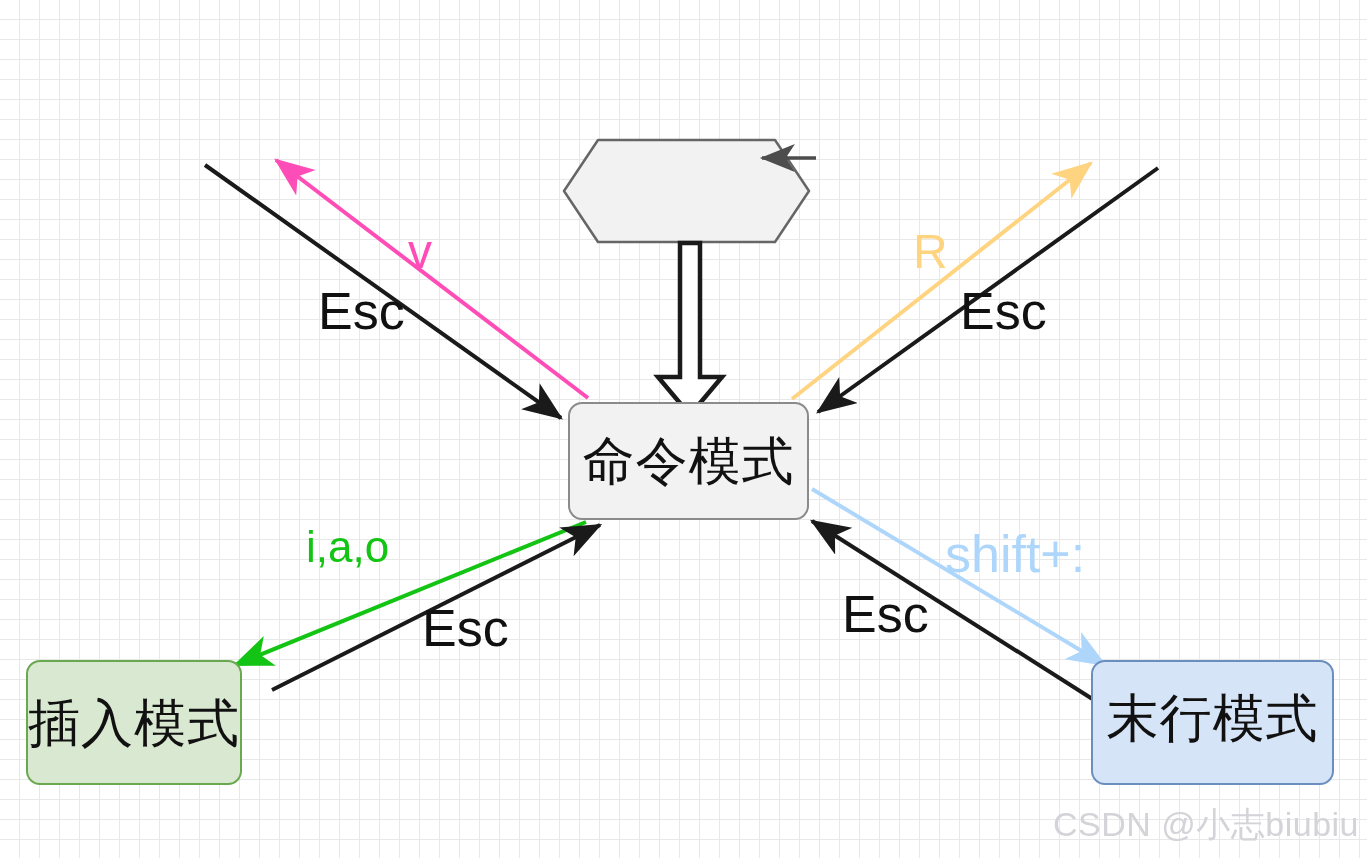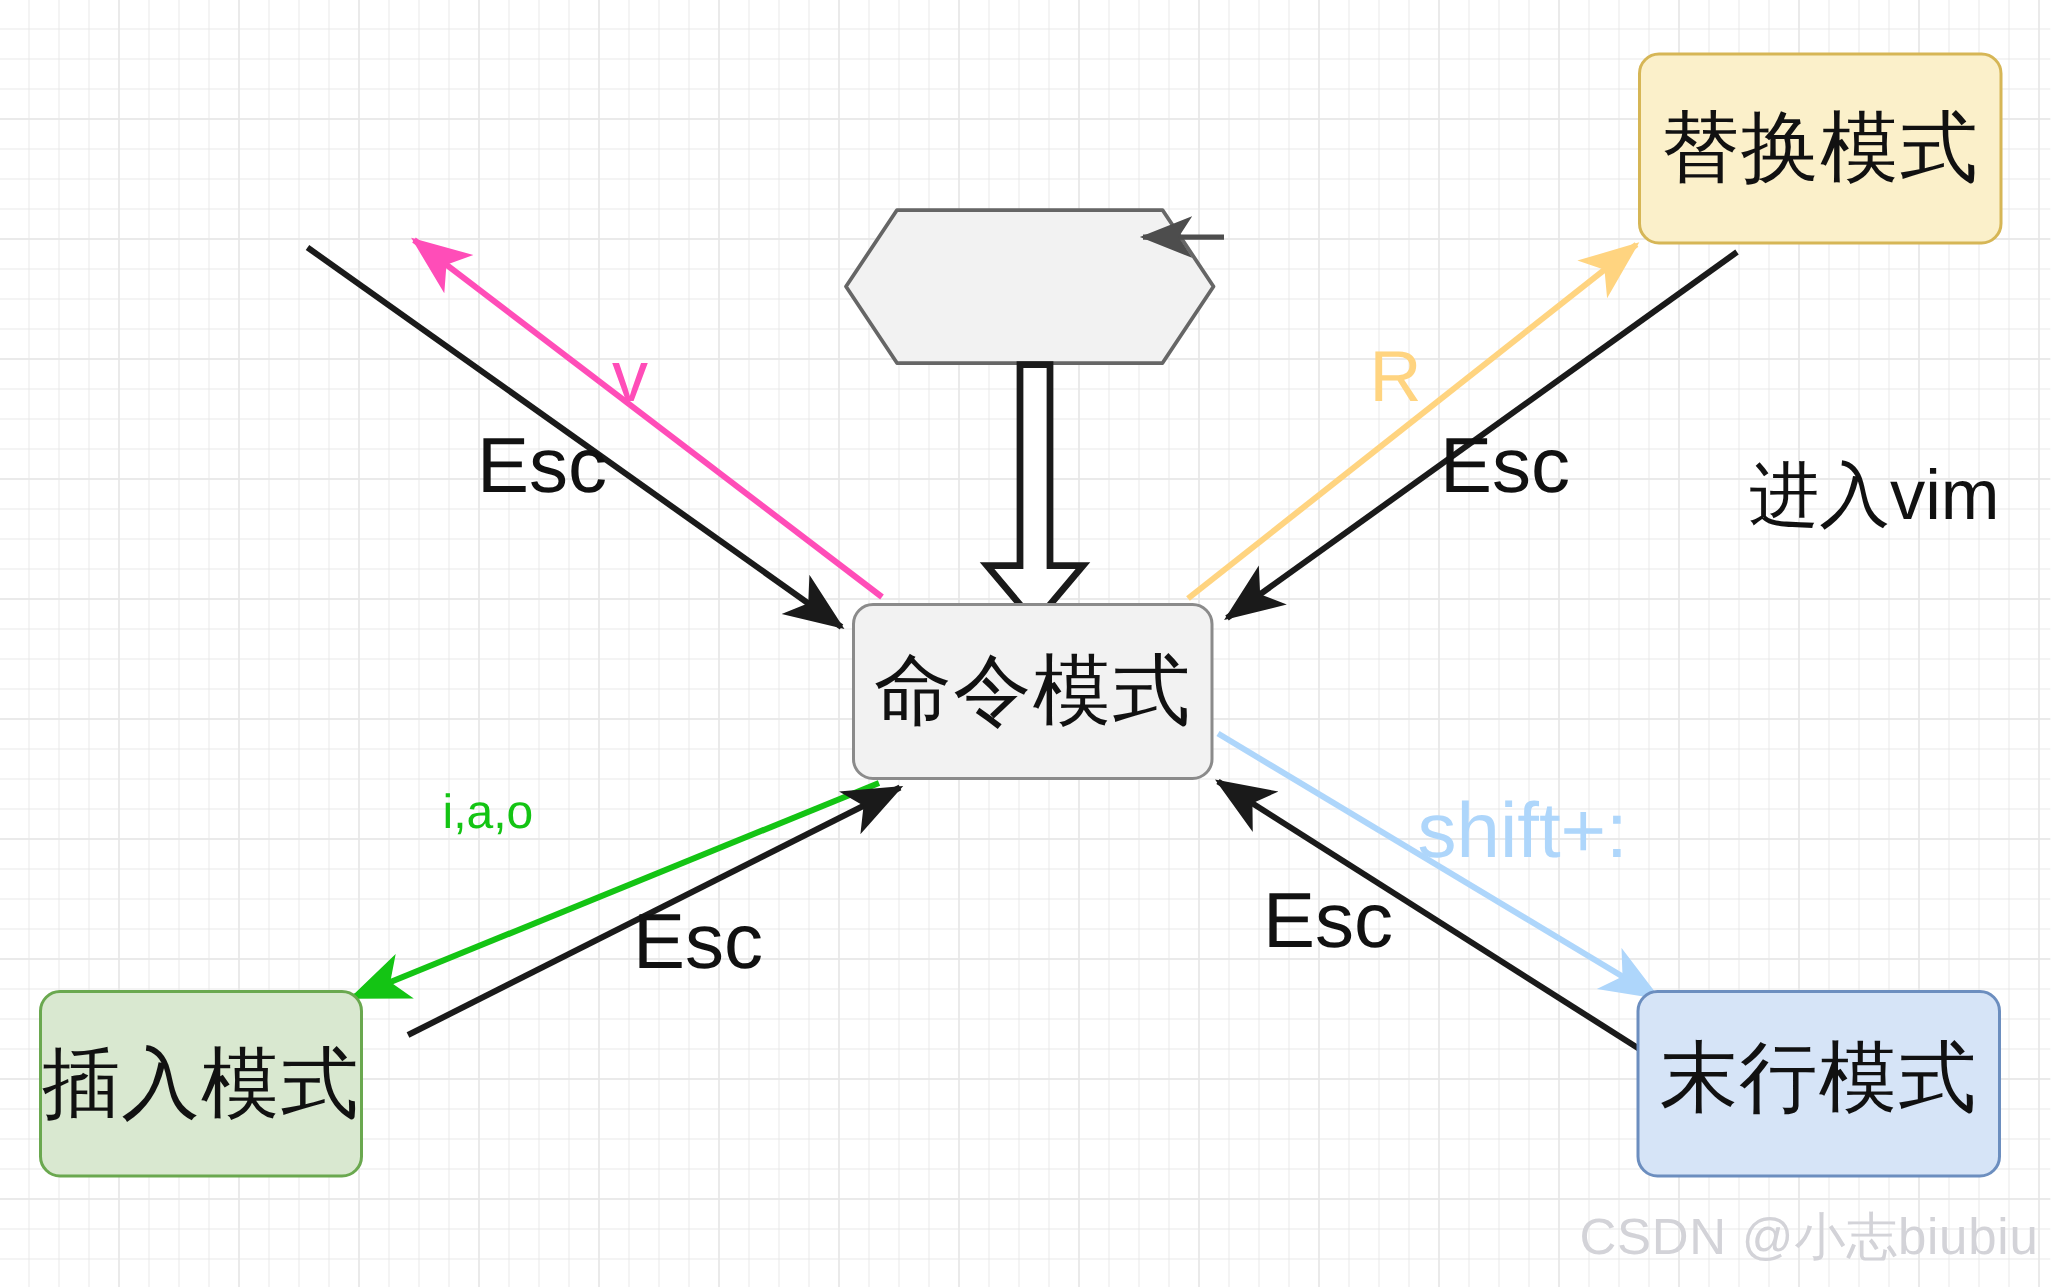--- a/index.html
+++ b/index.html
@@ -158,29 +158,21 @@
     <line x1="586" y1="522" x2="235" y2="665" stroke="#14c414" stroke-width="4" marker-end="url(#ah-green)"></line>
 
     <line x1="272" y1="690" x2="600" y2="525" stroke="#1a1a1a" stroke-width="4" marker-end="url(#ah-black)"></line>
 
     <line x1="812" y1="489" x2="1105" y2="665" stroke="#aed6fb" stroke-width="4" marker-end="url(#ah-blue)"></line>
 
     <line x1="1094" y1="700" x2="812" y2="521" stroke="#1a1a1a" stroke-width="4" marker-end="url(#ah-black)"></line>
   </svg>
 
 
-  <div class="node" id="node-replace">
-    <span>替换模式</span>
-  </div>
-
-  <div class="hexwrap">
-    <div id="node-enter-vim" style="background:transparent;">
-      <span>进入vim</span>
-    </div>
-  </div>
+
 
   <div class="node" id="node-command">
     <span>命令模式</span>
   </div>
 
   <div class="node" id="node-insert">
     <span>插入模式</span>
   </div>
 
   <div class="node" id="node-lastline">
@@ -188,21 +180,21 @@
   </div>
 
   <div class="edge-label" style="left:408px; top:228px; font-size:48px; color:#ff4db8;">v</div>
 
   <div class="edge-label lbl-esc" style="left:318px; top:285px;">Esc</div>
 
   <div class="edge-label" style="left:913px; top:228px; font-size:48px; color:#ffd480;">R</div>
 
   <div class="edge-label lbl-esc" style="left:960px; top:285px;">Esc</div>
 
-  <div class="edge-label" style="left:295px; top:525px; font-size:32px; color:#14c414;">i,a,o</div>
+  <div class="edge-label" style="left:306px; top:525px; font-size:44px; color:#14c414;">i,a,o</div>
 
   <div class="edge-label lbl-esc" style="left:422px; top:602px;">Esc</div>
 
   <div class="edge-label" style="left:945px; top:528px; font-size:52px; color:#aed6fb;">shift+:</div>
 
   <div class="edge-label lbl-esc" style="left:842px; top:588px;">Esc</div>
 
   <div id="watermark">CSDN @小志biubiu</div>
 
 </div>

